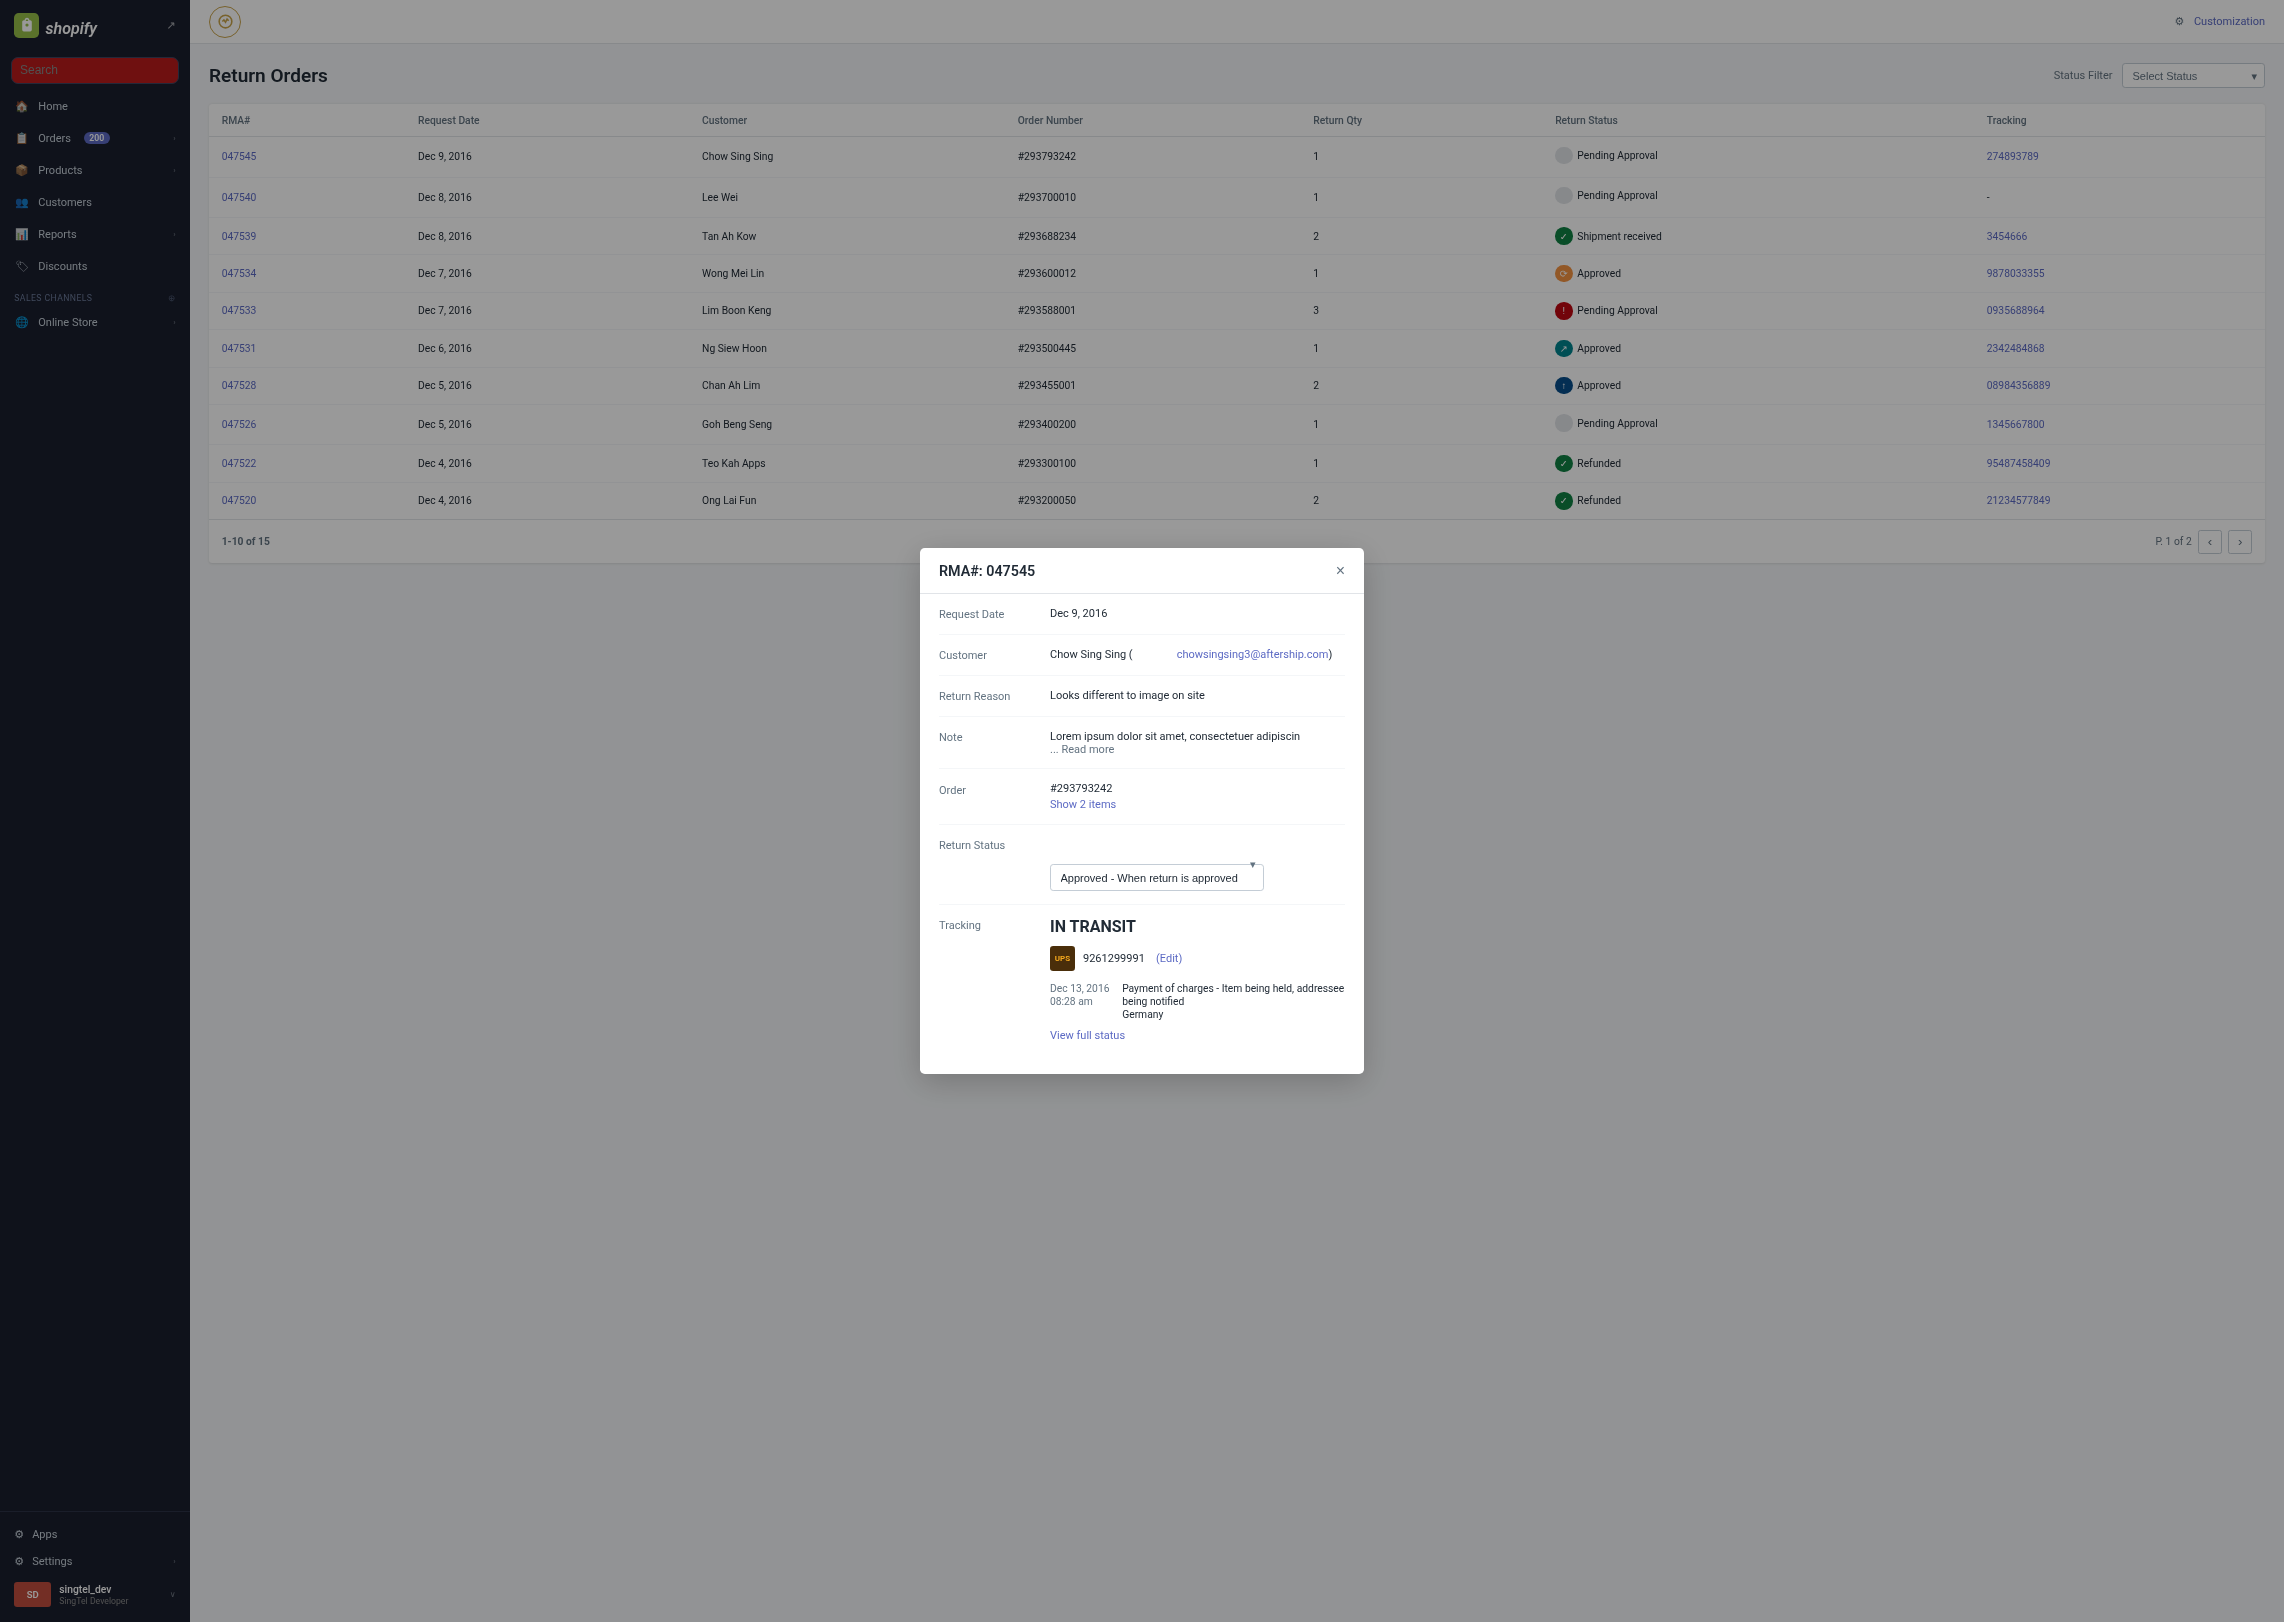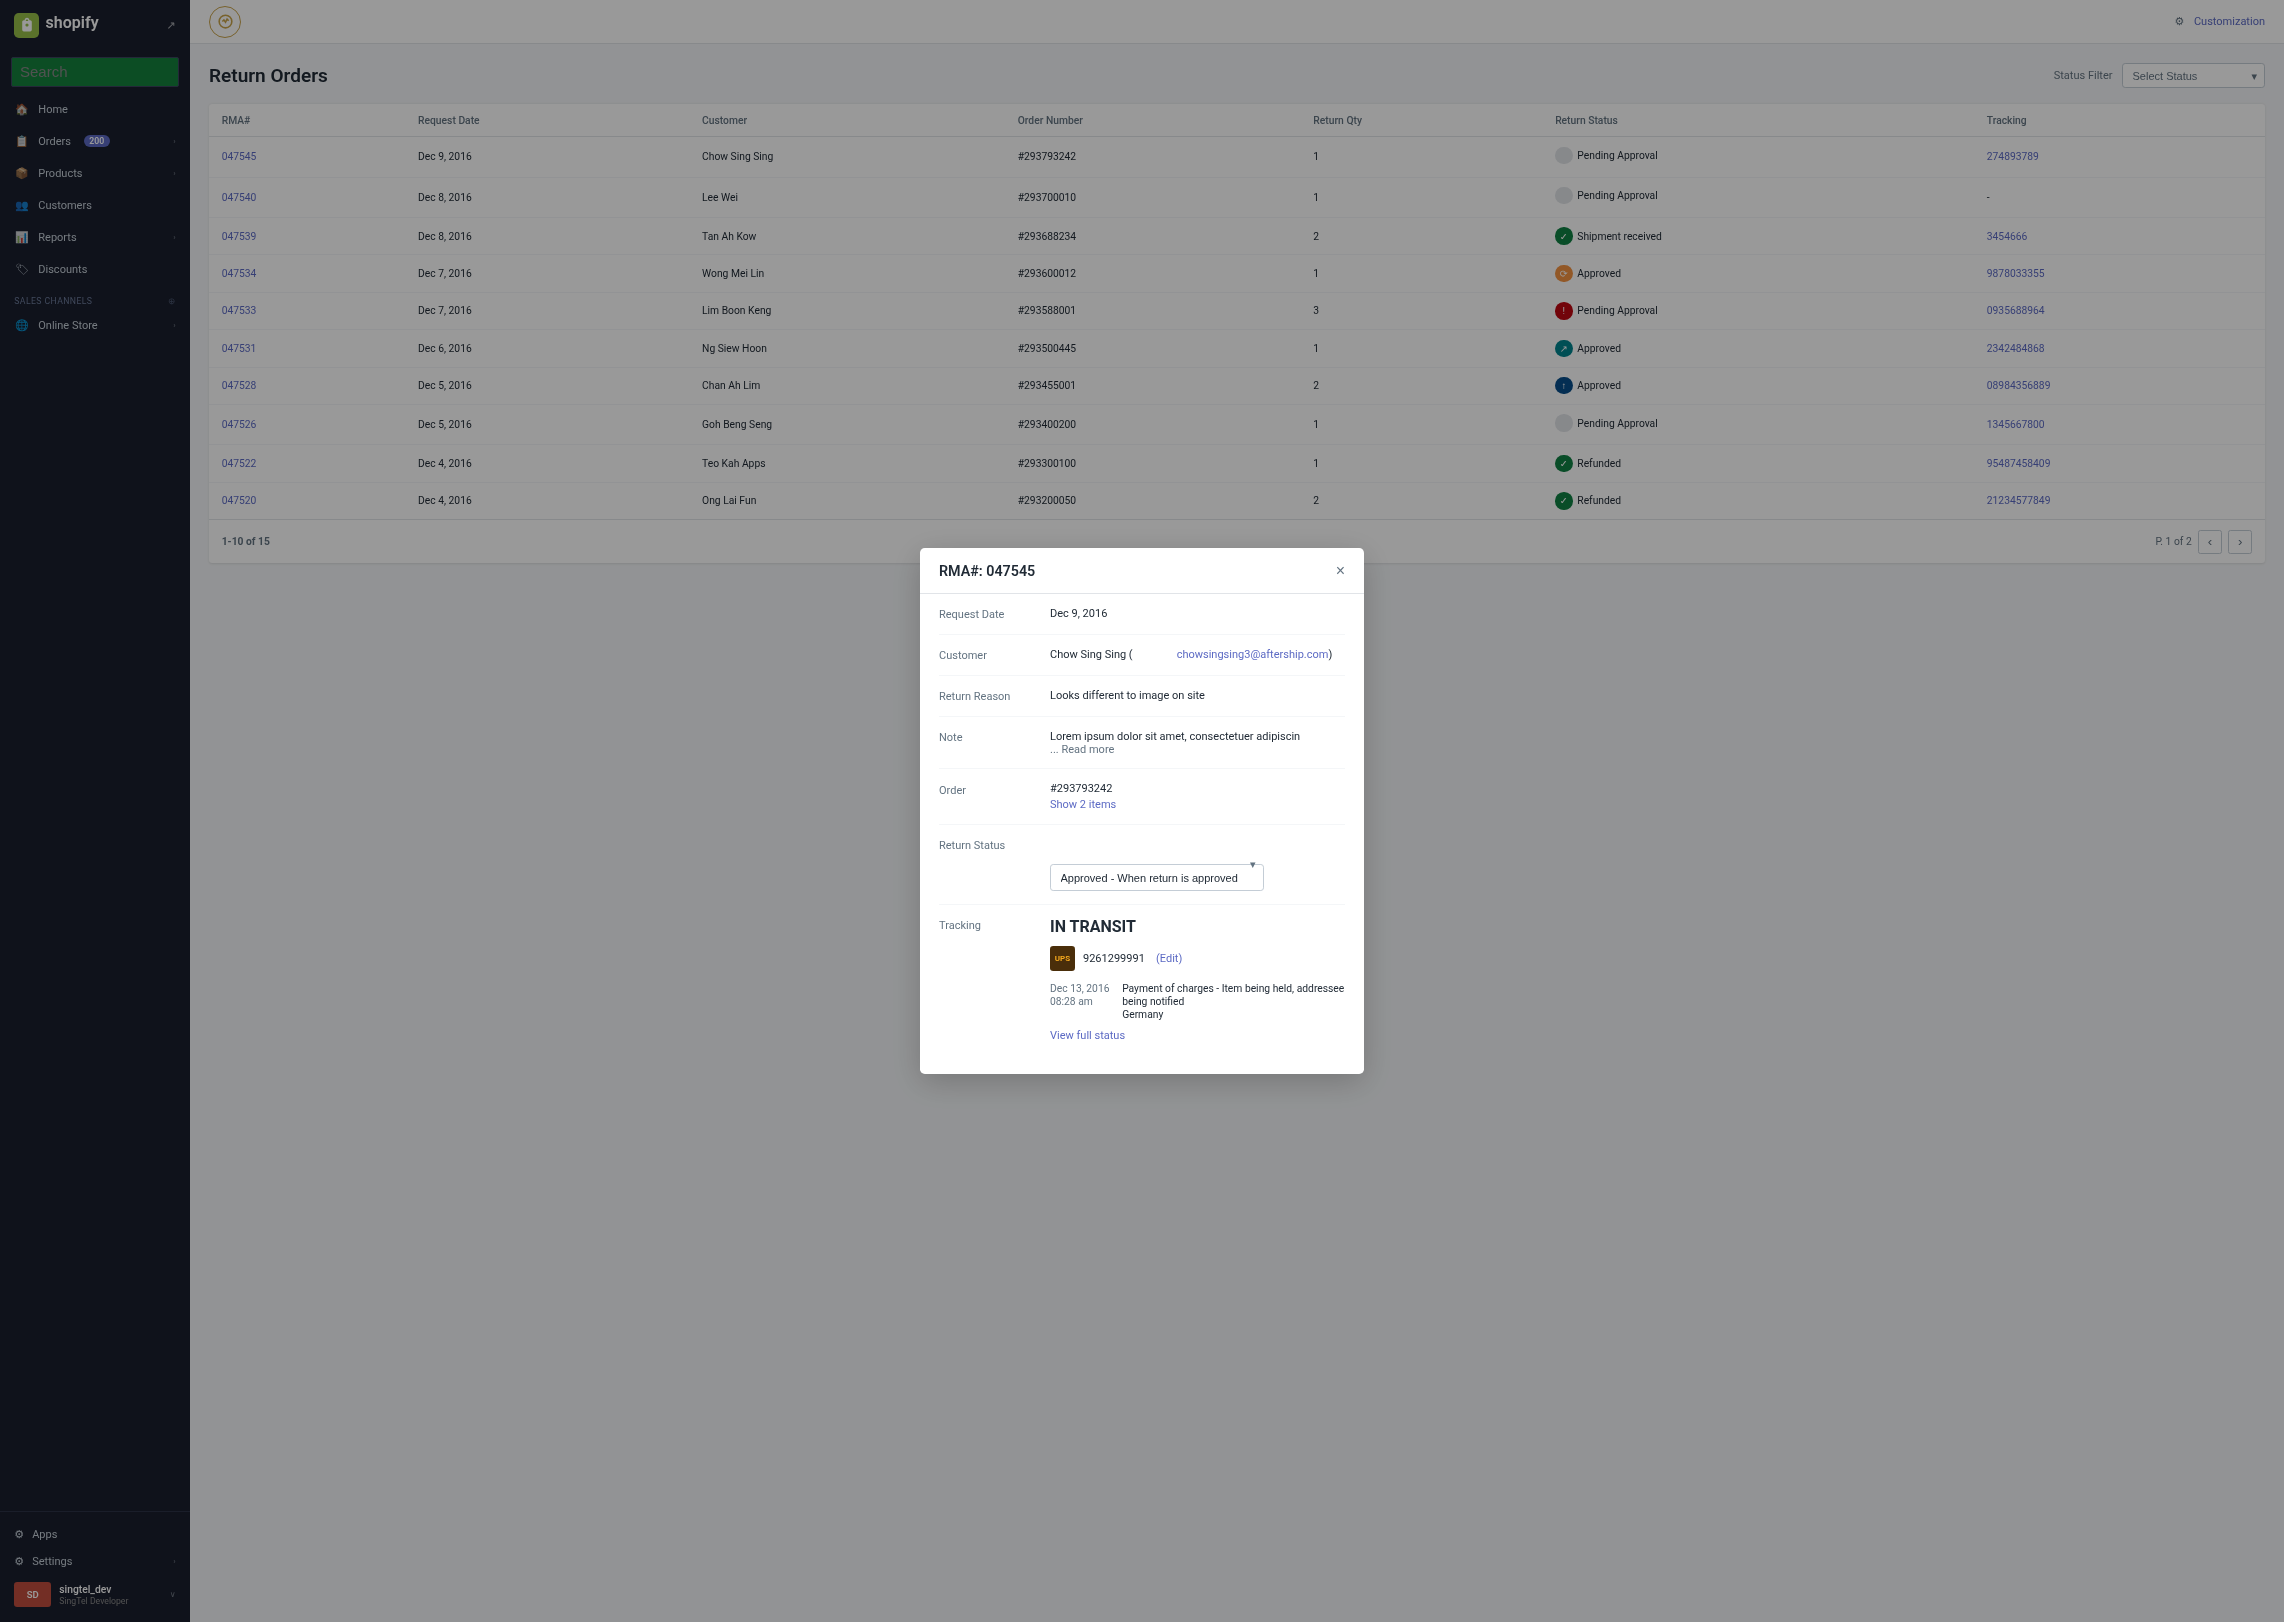--- a/index.html
+++ b/index.html
@@ -1,27 +1,27 @@
 <!DOCTYPE html>
 <html style="font-size:12.7px"><head>
   <meta charset="utf-8">
   <style>
     * { box-sizing: border-box; margin: 0; padding: 0; }
     body { font-family: -apple-system, BlinkMacSystemFont, 'Segoe UI', Roboto, sans-serif; background: #f4f6f8; display: flex; height: 100vh; overflow: hidden; font-size: 11px; }
 
     
     .sidebar { width: 190px; min-width: 190px; background: #1a1f2e; color: #fff; display: flex; flex-direction: column; height: 100vh; overflow-y: auto; }
     .sidebar-logo { display: flex; align-items: center; padding: 12.7px 14.3px; gap: 8px; }
-    .shopify-logo { display: flex; align-items: flex-start; gap: 6.3px; }
+    .shopify-logo { display: flex; align-items: flex-end; gap: 6.3px; font-style: italic; }
     .shopify-bag { width: 25px; height: 25px; background: #96bf48; border-radius: 4.8px; display: flex; align-items: center; justify-content: center; }
     .shopify-bag svg { width: 16px; height: 16px; fill: white; }
     .shopify-name { font-size: 16px; font-weight: 600; color: #fff; }
     .external-link-icon { margin-left: auto; opacity: 0.6; cursor: pointer; }
     .sidebar-search { padding: 6.3px 11px; }
-    .sidebar-search input { width: 100%; background: #15803d; border: 0.8px solid #3d4460; border-radius: 2px; padding: 5.6px 8px; color: #ccc; font-size: 15px; outline: none; }
+    .sidebar-search input { width: 100%; background: #b91c1c; border: 0.8px solid #3d4460; border-radius: 7px; padding: 5.6px 8px; color: #ccc; font-size: 12px; outline: none; }
     .sidebar-search input::placeholder { color: #888; }
     .sidebar-nav { flex: 1; padding-bottom: 12.7px; }
     .nav-item { display: flex; align-items: center; padding: 8px 14.3px; color: #c4cdd6; cursor: pointer; font-size: 11px; gap: 8px; position: relative; }
     .nav-item .nav-icon { width: 16px; height: 16px; display: flex; align-items: center; justify-content: center; opacity: 0.8; }
     .nav-badge { background: #5c6ac4; color: #fff; border-radius: 8px; padding: 0.8px 5.6px; font-size: 8.7px; font-weight: 600; margin-left: 4.8px; }
     .nav-chevron { margin-left: auto; opacity: 0.5; font-size: 8px; }
     .nav-section-title { padding: 11px 14.3px 3.2px; font-size: 8.7px; color: #6b7a99; text-transform: uppercase; letter-spacing: 0.4px; display: flex; align-items: center; justify-content: space-between; }
     .nav-section-title .add-icon { cursor: pointer; opacity: 0.6; }
     .sidebar-footer { padding: 8px 14.3px; border-top: 0.8px solid #2c3347; }
     .sidebar-footer-item { display: flex; align-items: center; padding: 7.1px 0; color: #c4cdd6; cursor: pointer; font-size: 11px; gap: 8px; }

